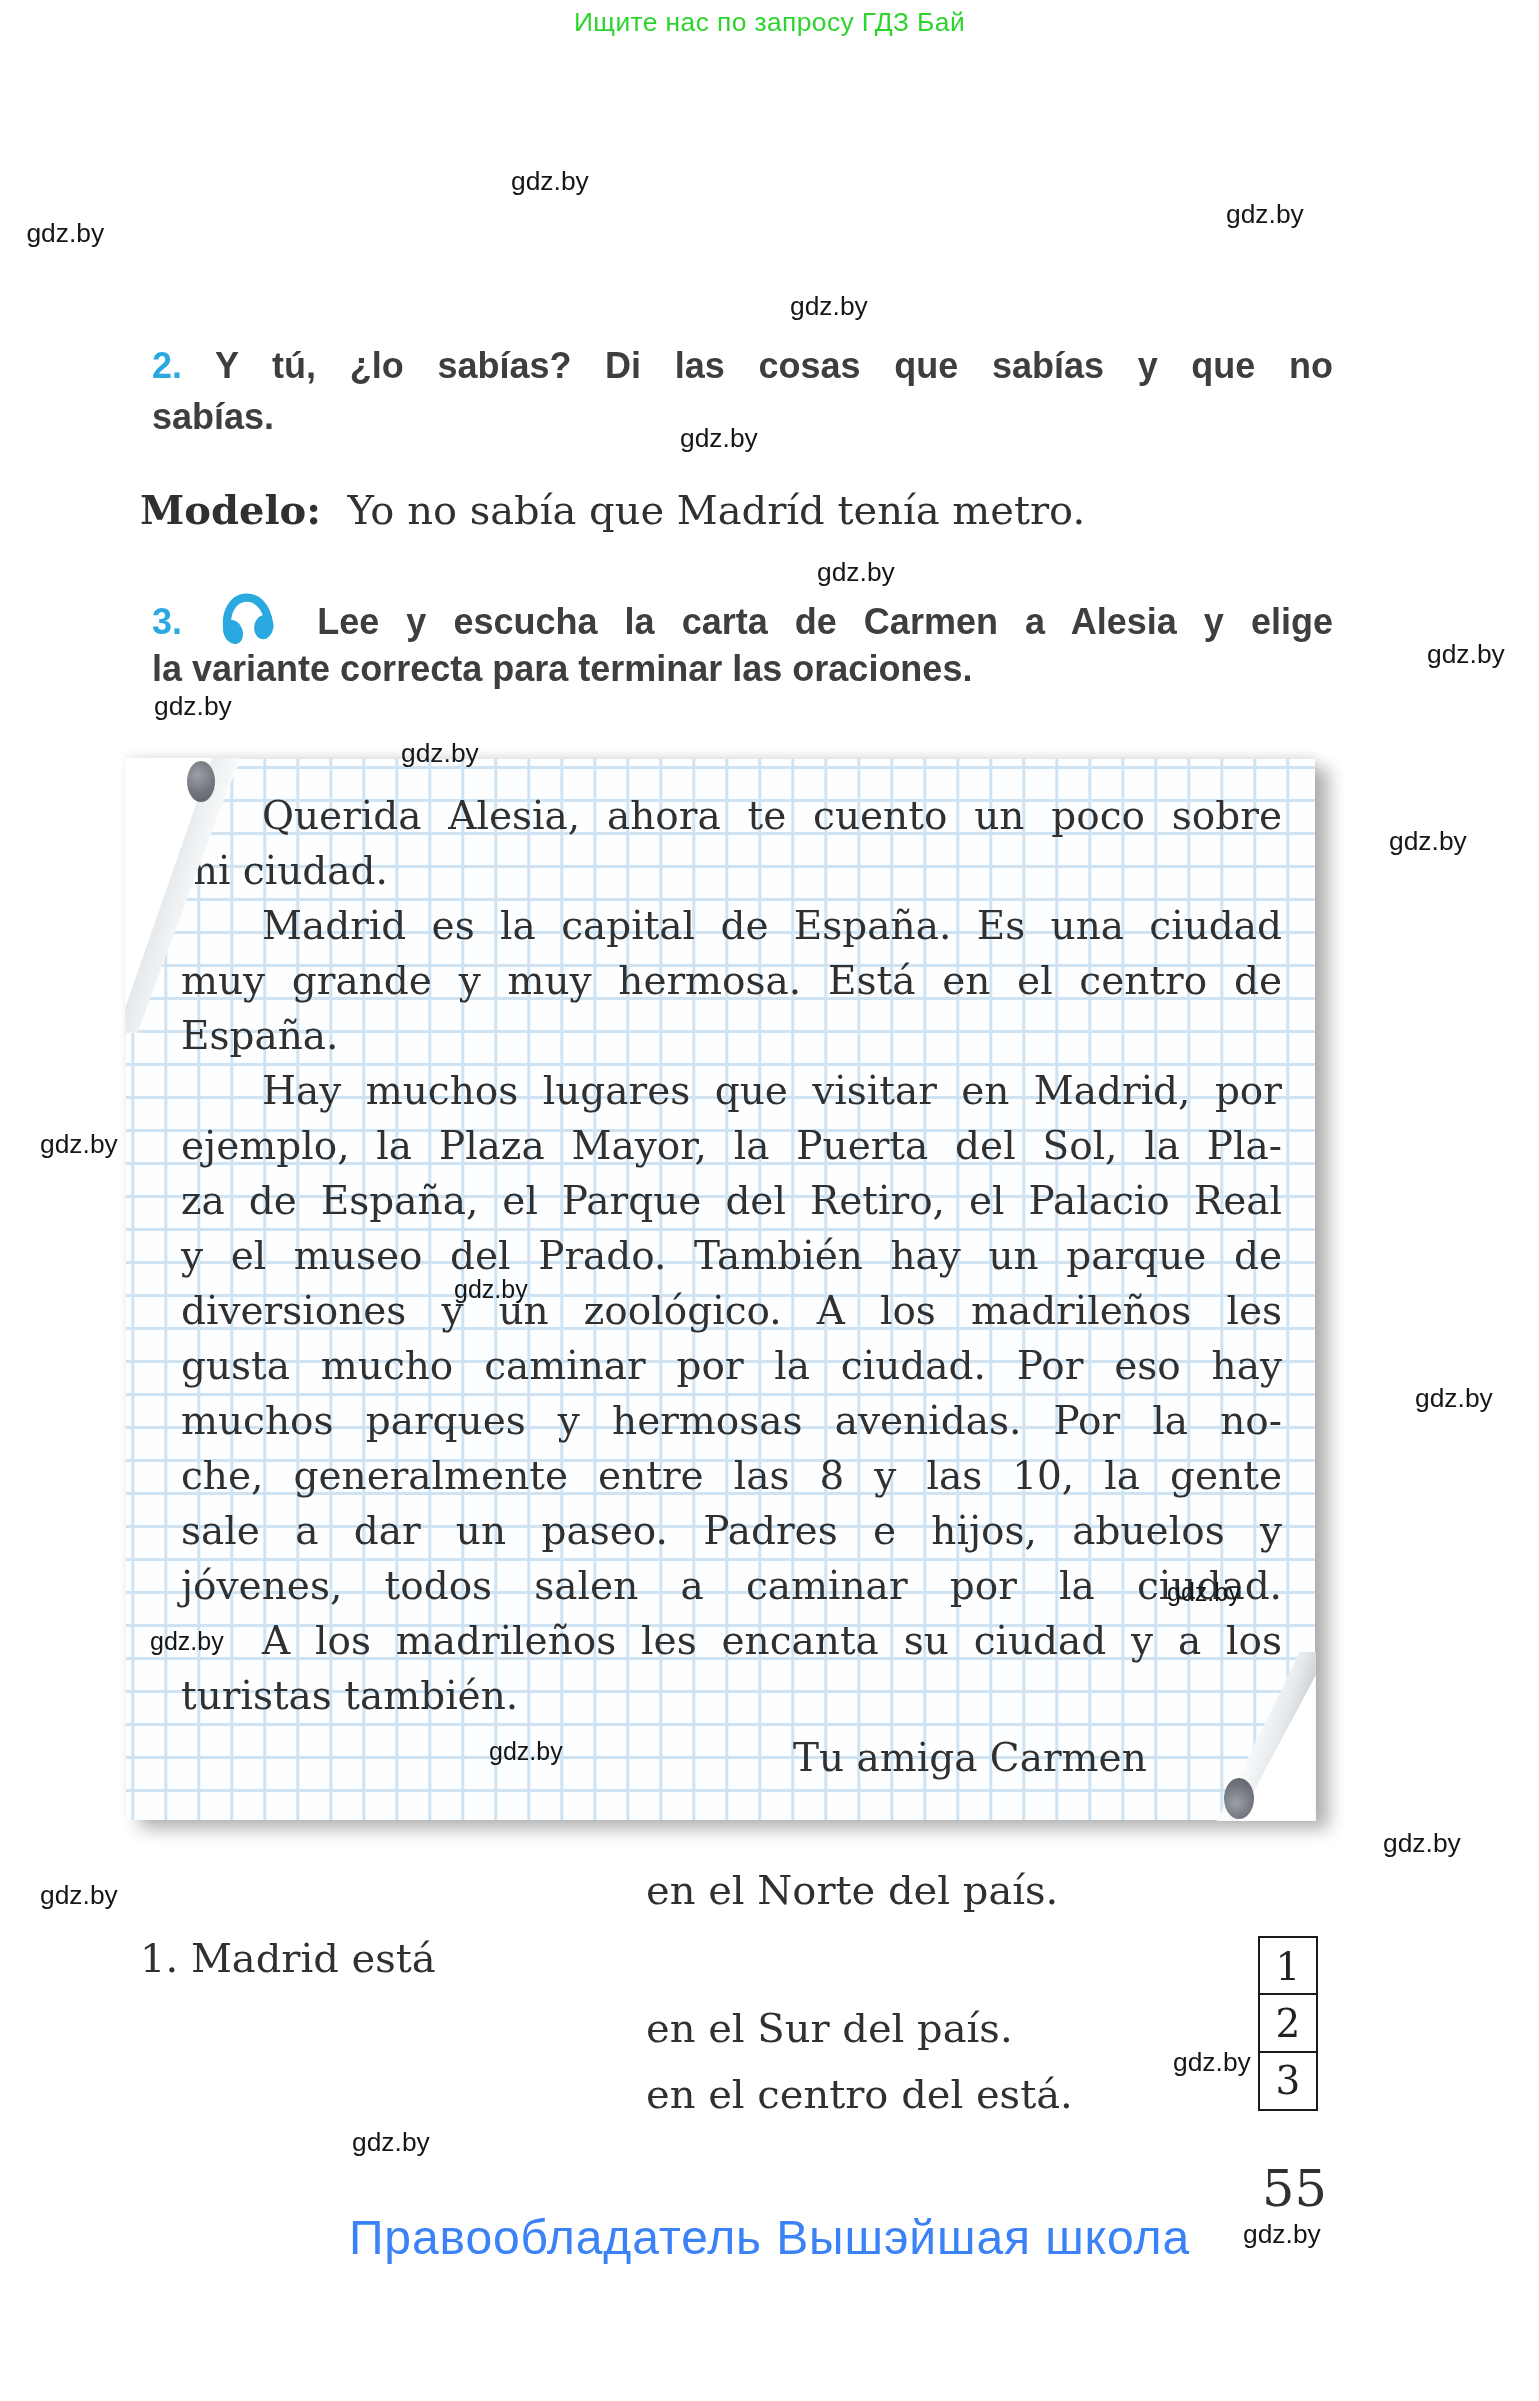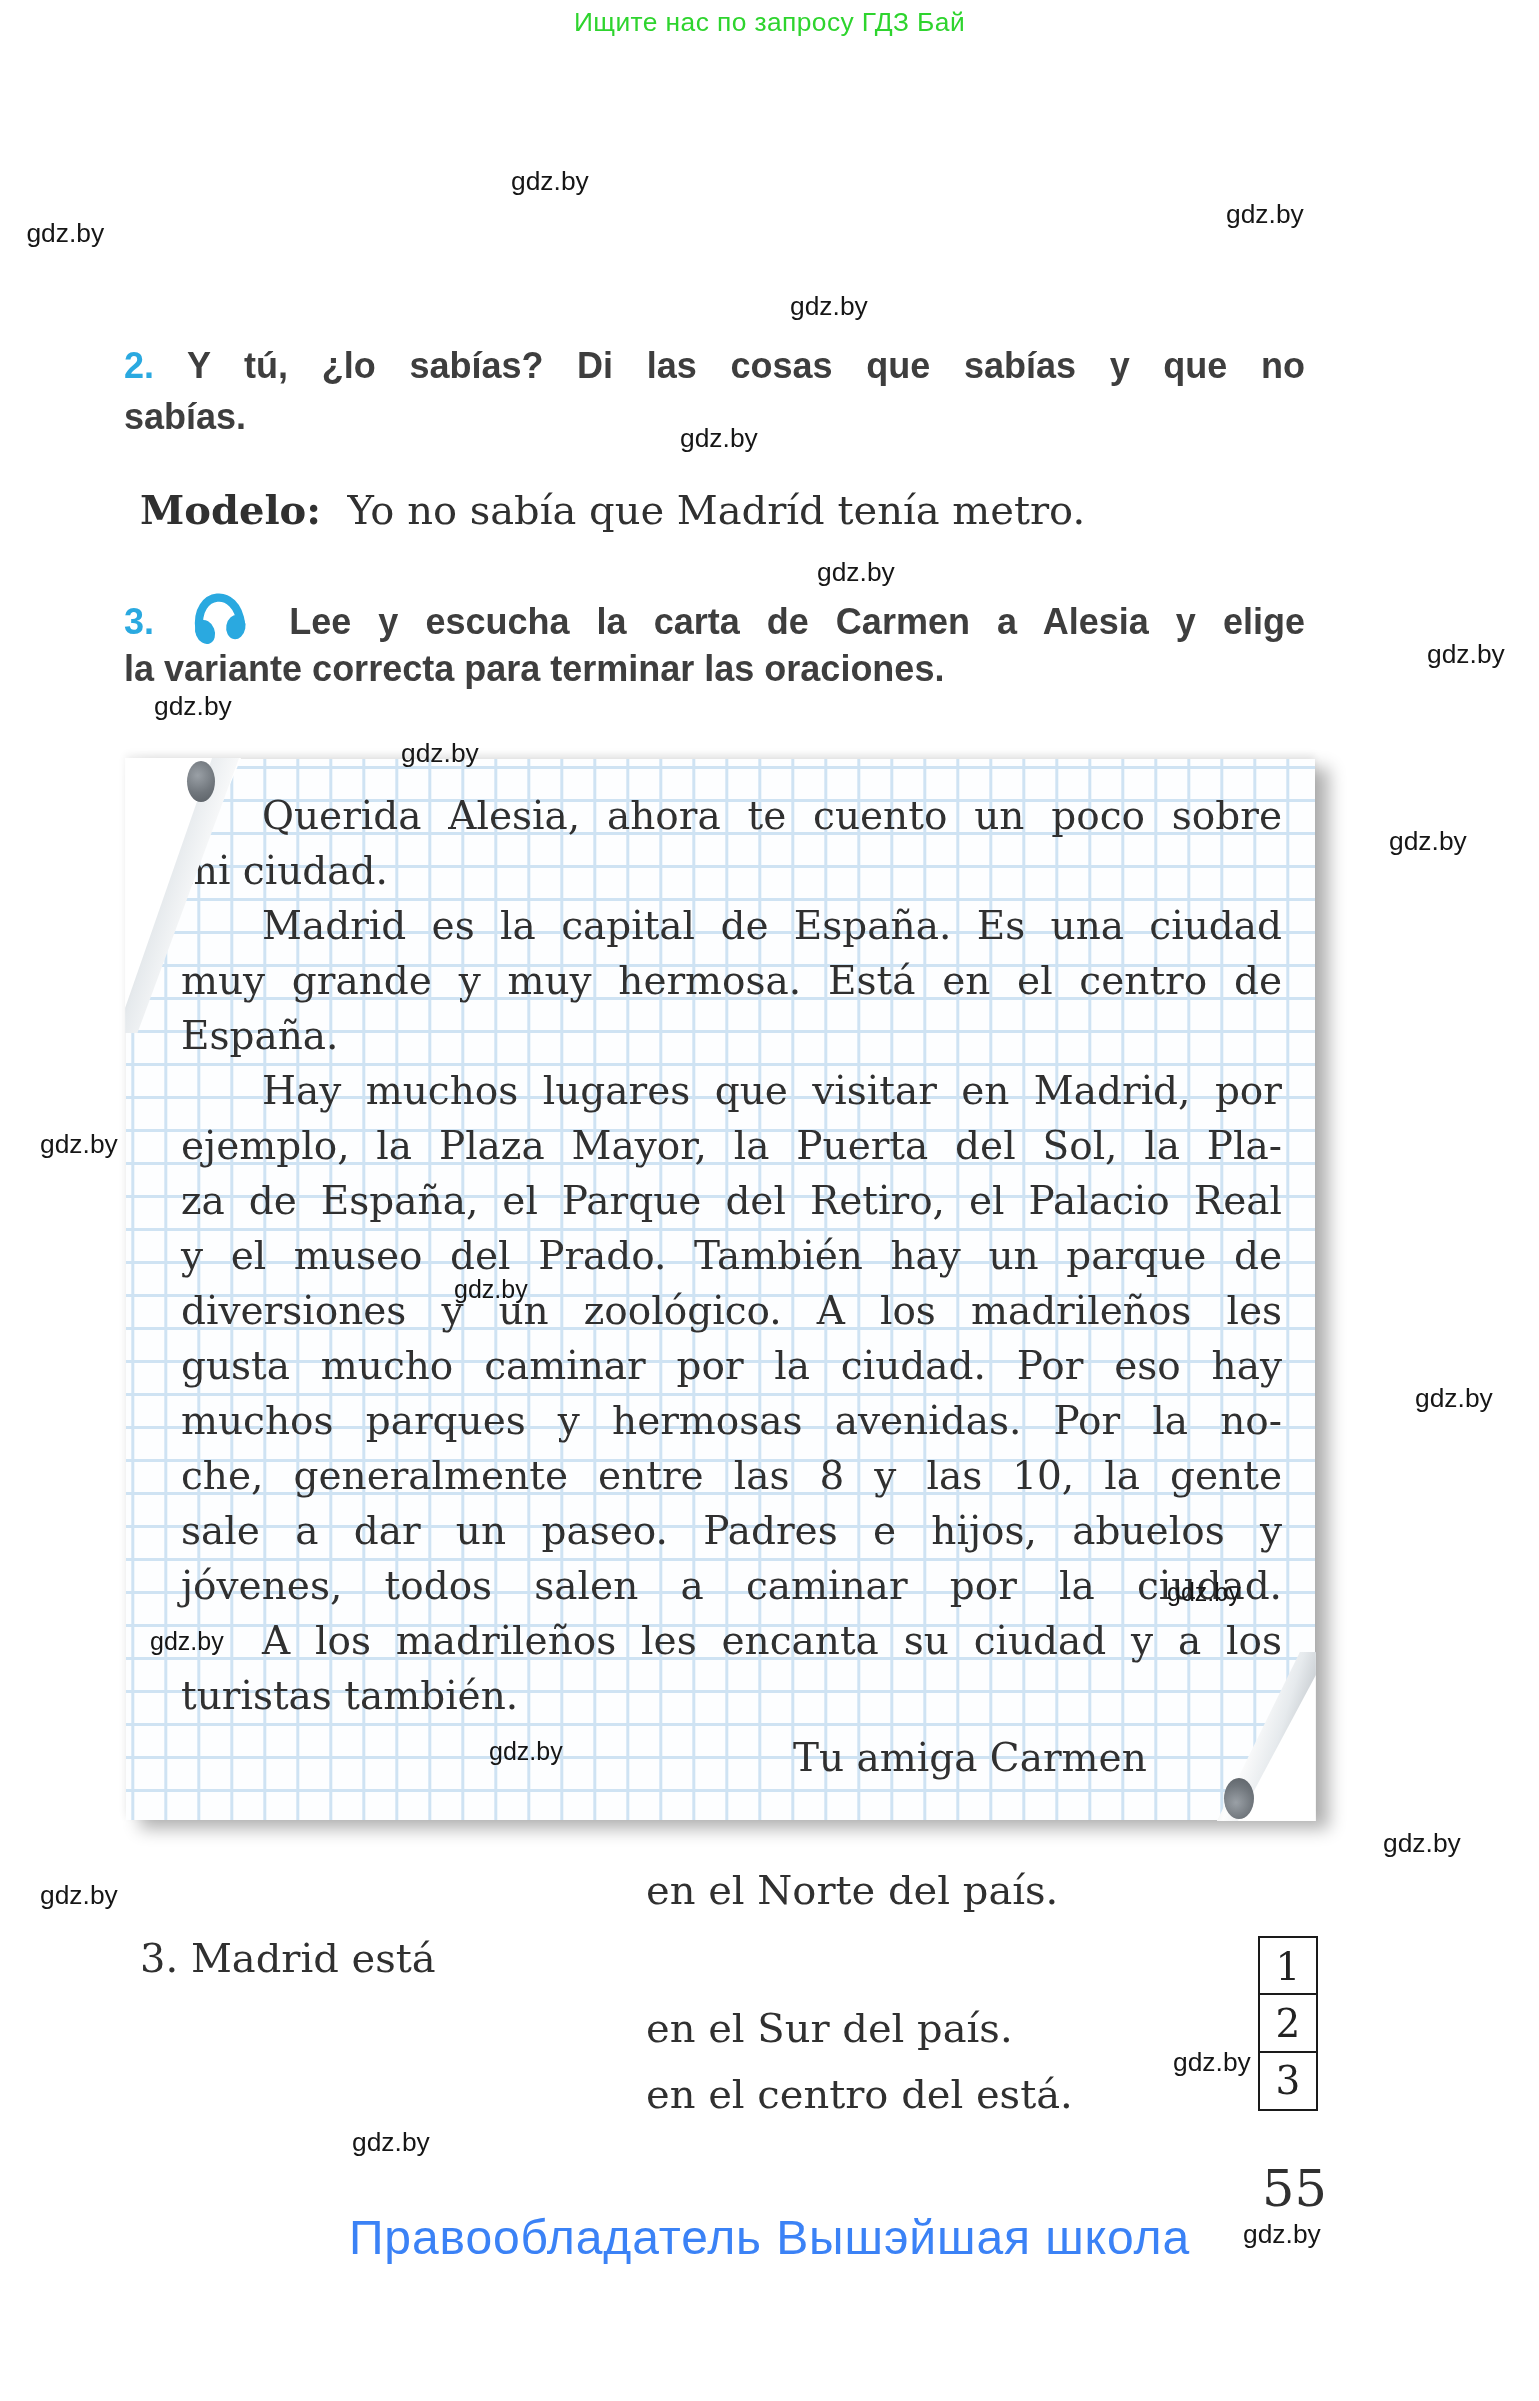--- a/index.html
+++ b/index.html
@@ -13,21 +13,21 @@
 
   
   .wm{position:absolute;font-size:26.4px;color:#161616;white-space:nowrap;z-index:30;}
   .wm.sm{font-size:25px;}
 
   
   .title{left:143px;top:232px;width:1001px;font-size:42px;font-weight:bold;color:#2aa9e0;
          padding-bottom:8px;border-bottom:4.4px solid #2aa9e0;white-space:nowrap;}
 
   
-  .exline{position:absolute;left:124px;width:1181px;font-size:36px;font-weight:bold;color:#3e3e3e;
+  .exline{position:absolute;left:152px;width:1181px;font-size:36px;font-weight:bold;color:#3e3e3e;
           line-height:51px;white-space:nowrap;}
   .jlast{white-space:normal;text-align:justify;text-align-last:justify;}
   .bluenum{color:#2aa9e0;}
 
   
   .serif{font-family:"DejaVu Serif",serif;color:#303030;}
   .modelo{left:140px;top:486px;font-size:40px;white-space:nowrap;}
   .modelo .mlabel{font-weight:bold;margin-right:26.4px;}
 
   .hp-icon{display:inline-block;vertical-align:-10.6px;margin:0 12.3px 0 8.8px;transform:rotate(-6deg);}
@@ -157,21 +157,21 @@
       <div class="lline jl">muchos parques y hermosas avenidas. Por la no-</div>
       <div class="lline jl">che, generalmente entre las 8 y las 10, la gente</div>
       <div class="lline jl">sale a dar un paseo. Padres e hijos, abuelos y</div>
       <div class="lline jl">jóvenes, todos salen a caminar por la ciudad.</div>
       <div class="lline ind jl">A los madrileños les encanta su ciudad y a los</div>
       <div class="lline">turistas también.</div>
       <div class="signature">Tu amiga Carmen</div>
     </div>
   </div>
 
-  <div class="abs serif qstem">3. Madrid está</div>
+  <div class="abs serif qstem">1. Madrid está</div>
   <div class="abs serif qopt" style="top:1863px;">en el Norte del país.</div>
   <div class="abs serif qopt" style="top:2001px;">en el Sur del país.</div>
   <div class="abs serif qopt" style="top:2067px;">en el centro del está.</div>
   <div class="abs boxes">
     <div class="abox">1</div>
     <div class="abox">2</div>
     <div class="abox">3</div>
   </div>
 
   <div class="abs serif pagenum">55</div>

